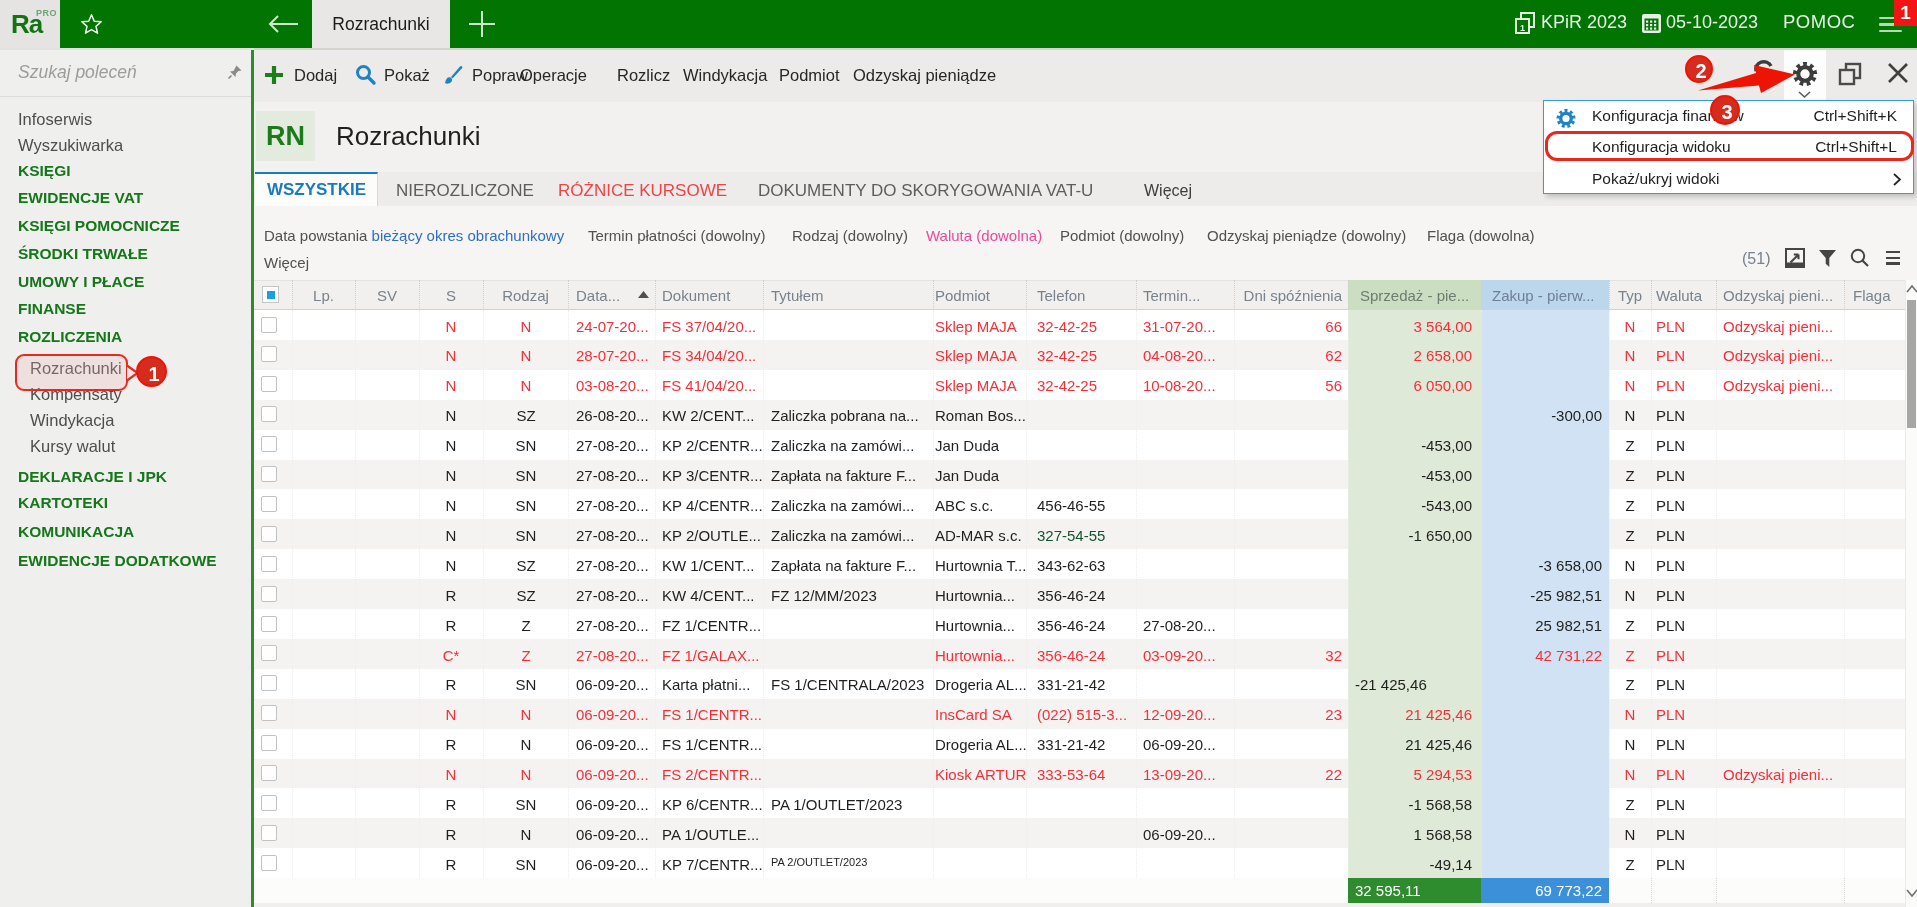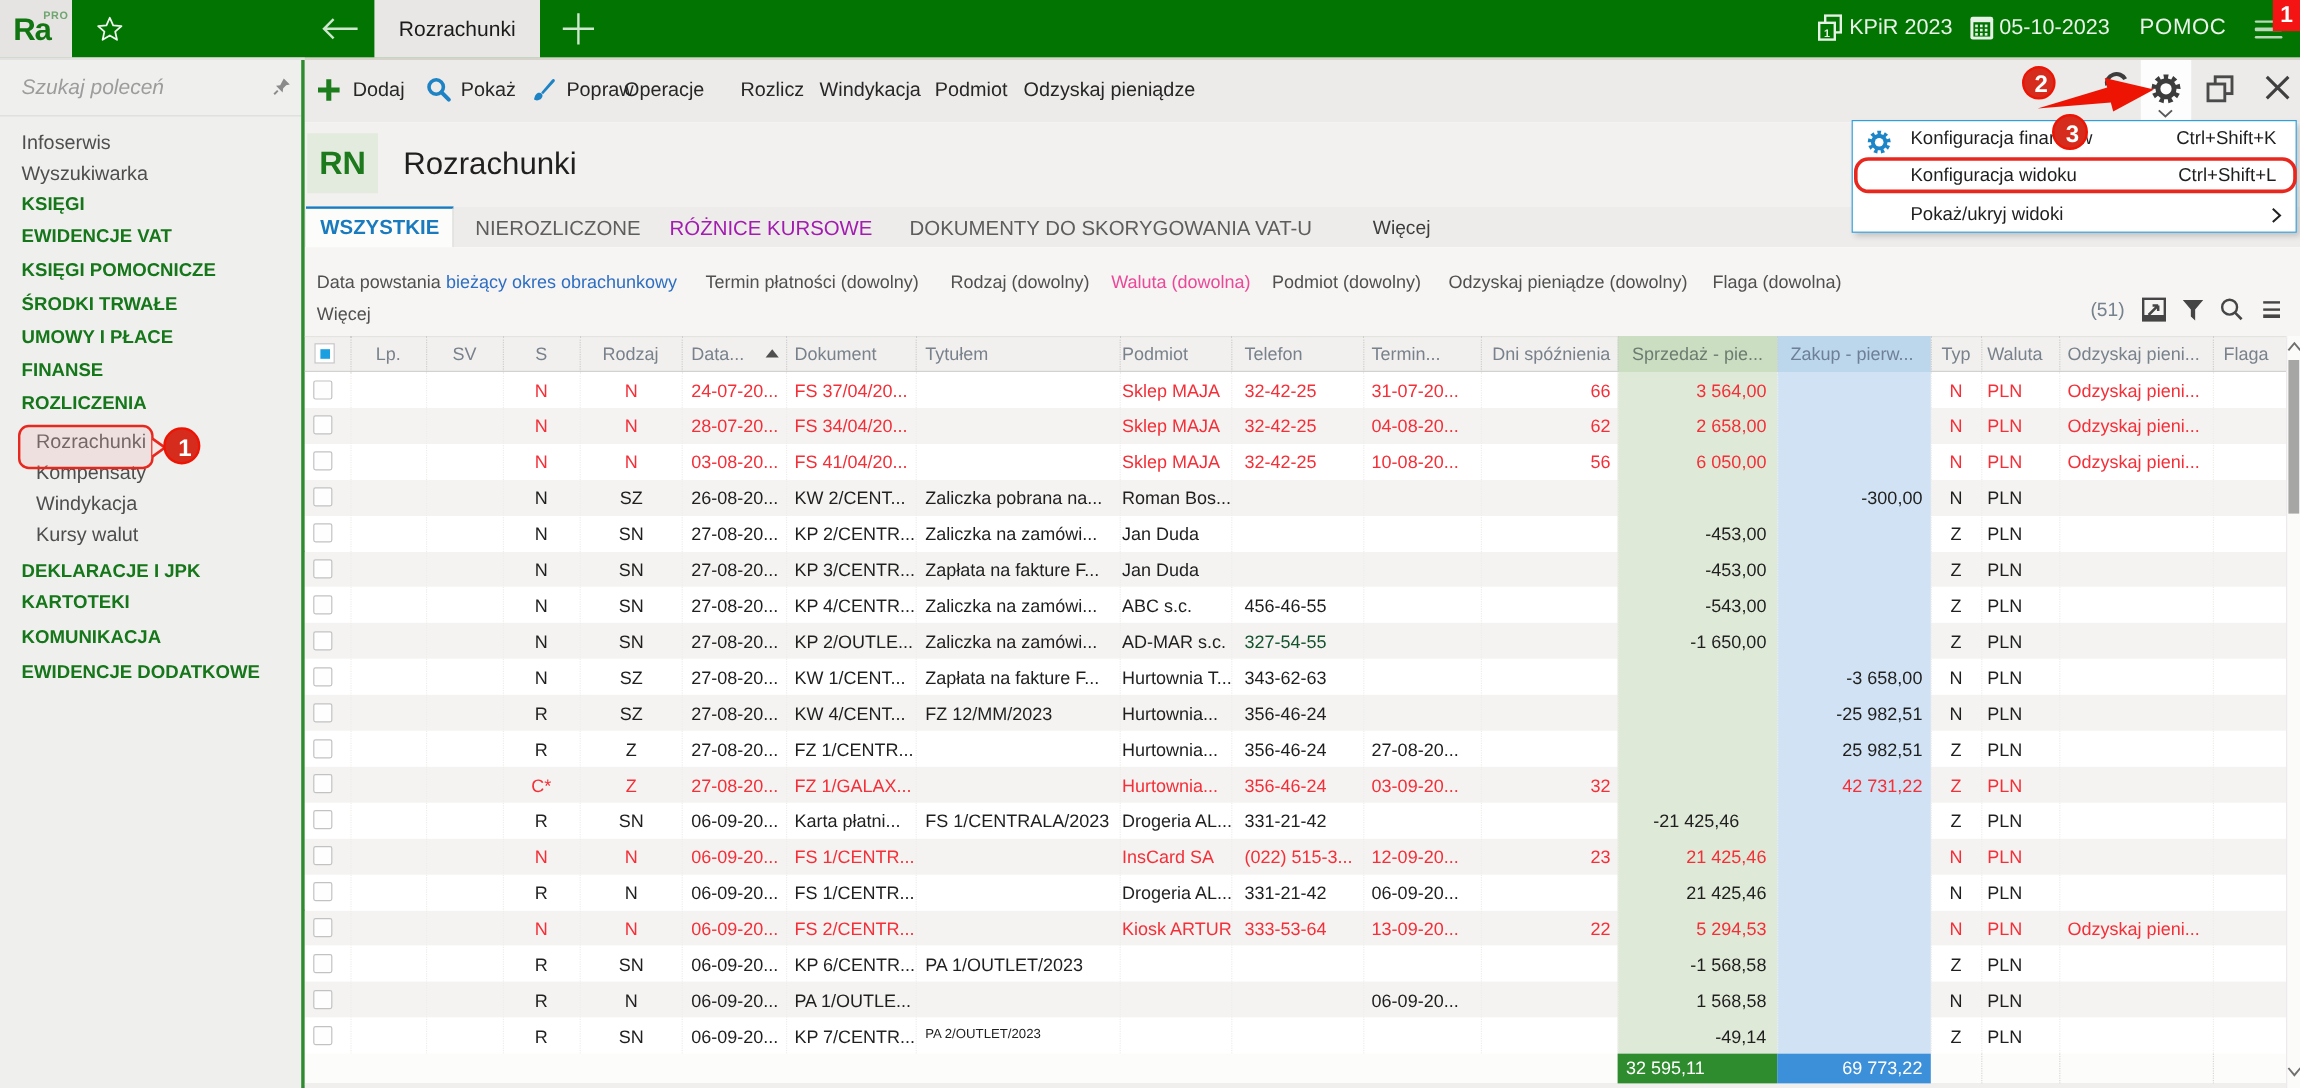--- a/index.html
+++ b/index.html
@@ -144,21 +144,21 @@
 
 <div class="ab" style="left:254px;top:102px;width:1663px;height:70px;background:#f2f1ef"></div>
 <div class="ab" style="left:256px;top:111px;width:59px;height:50px;background:#e2ebdd"></div>
 <div class="txt" style="left:256px;top:111px;width:59px;height:50px;line-height:50px;text-align:center;font-size:27px;font-weight:bold;color:#1c7a1c">RN</div>
 <div class="txt" style="left:336px;top:121px;font-size:26px;color:#1f1f1f">Rozrachunki</div>
 
 <div class="ab" style="left:254px;top:172px;width:1663px;height:34px;background:#edecea"></div>
 <div class="ab" style="left:255px;top:172px;width:123px;height:34px;background:#fcfcfb;border-top:2.5px solid #187cc0;border-right:1px solid #d8d7d5"></div>
 <div class="txt" style="left:255px;top:180px;width:123px;text-align:center;font-size:17px;font-weight:bold;color:#1a7abe">WSZYSTKIE</div>
 <div class="txt" style="left:396px;top:181px;font-size:17px;color:#5d5d5d">NIEROZLICZONE</div>
-<div class="txt" style="left:558px;top:181px;font-size:17px;color:#a21caf">RÓŻNICE KURSOWE</div>
+<div class="txt" style="left:558px;top:181px;font-size:17px;color:#ef4444">RÓŻNICE KURSOWE</div>
 <div class="txt" style="left:758px;top:181px;font-size:17px;color:#5d5d5d">DOKUMENTY DO SKORYGOWANIA VAT-U</div>
 <div class="txt" style="left:1144px;top:182px;font-size:16px;color:#3d3d3d">Więcej</div>
 
 <div class="ab" style="left:254px;top:206px;width:1663px;height:74px;background:#f6f5f3"></div>
 <div class="txt" style="left:264px;top:227px;font-size:15px;color:#505050">Data powstania <span style="color:#2e6fc3">bieżący okres obrachunkowy</span></div>
 <div class="txt" style="left:588px;top:227px;font-size:15px;color:#505050">Termin płatności (dowolny)</div>
 <div class="txt" style="left:792px;top:227px;font-size:15px;color:#505050">Rodzaj (dowolny)</div>
 <div class="txt" style="left:926px;top:227px;font-size:15px;color:#ec4899">Waluta (dowolna)</div>
 <div class="txt" style="left:1060px;top:227px;font-size:15px;color:#505050">Podmiot (dowolny)</div>
 <div class="txt" style="left:1207px;top:227px;font-size:15px;color:#505050">Odzyskaj pieniądze (dowolny)</div>
@@ -398,21 +398,21 @@
 <div class="txt" style="left:1612px;top:646.5px;width:36px;text-align:center;font-size:15px;color:#f42f38">Z</div>
 <div class="txt" style="left:1656px;top:646.5px;font-size:15px;color:#f42f38">PLN</div>
 <div class="ab" style="left:261px;top:675.3px;width:16px;height:16px;background:#fefefe;border:1px solid #c2c2c2;border-radius:2px"></div>
 <div class="txt" style="left:421px;top:676.4px;width:60px;text-align:center;font-size:15px;color:#1f1f1f">R</div>
 <div class="txt" style="left:485px;top:676.4px;width:82px;text-align:center;font-size:15px;color:#1f1f1f">SN</div>
 <div class="txt" style="left:576px;top:676.4px;font-size:15px;color:#1f1f1f">06-09-20...</div>
 <div class="txt" style="left:662px;top:676.4px;font-size:15px;color:#1f1f1f">Karta płatni...</div>
 <div class="txt" style="left:771px;top:676.4px;font-size:15px;color:#1f1f1f">FS 1/CENTRALA/2023</div>
 <div class="txt" style="left:935px;top:676.4px;font-size:15px;color:#1f1f1f">Drogeria AL...</div>
 <div class="txt" style="left:1037px;top:676.4px;font-size:15px;color:#1f1f1f">331-21-42</div>
-<div class="txt" style="left:1355px;top:676.4px;width:117px;text-align:center;font-size:15px;color:#1f1f1f">-21 425,46</div>
+<div class="txt" style="left:1355px;top:676.4px;width:117px;text-align:left;font-size:15px;color:#1f1f1f">-21 425,46</div>
 <div class="txt" style="left:1612px;top:676.4px;width:36px;text-align:center;font-size:15px;color:#1f1f1f">Z</div>
 <div class="txt" style="left:1656px;top:676.4px;font-size:15px;color:#1f1f1f">PLN</div>
 <div class="ab" style="left:261px;top:705.2px;width:16px;height:16px;background:#fefefe;border:1px solid #c2c2c2;border-radius:2px"></div>
 <div class="txt" style="left:421px;top:706.3px;width:60px;text-align:center;font-size:15px;color:#f42f38">N</div>
 <div class="txt" style="left:485px;top:706.3px;width:82px;text-align:center;font-size:15px;color:#f42f38">N</div>
 <div class="txt" style="left:576px;top:706.3px;font-size:15px;color:#f42f38">06-09-20...</div>
 <div class="txt" style="left:662px;top:706.3px;font-size:15px;color:#f42f38">FS 1/CENTR...</div>
 <div class="txt" style="left:935px;top:706.3px;font-size:15px;color:#f42f38">InsCard SA</div>
 <div class="txt" style="left:1037px;top:706.3px;font-size:15px;color:#f42f38">(022) 515-3...</div>
 <div class="txt" style="left:1143px;top:706.3px;font-size:15px;color:#f42f38">12-09-20...</div>

